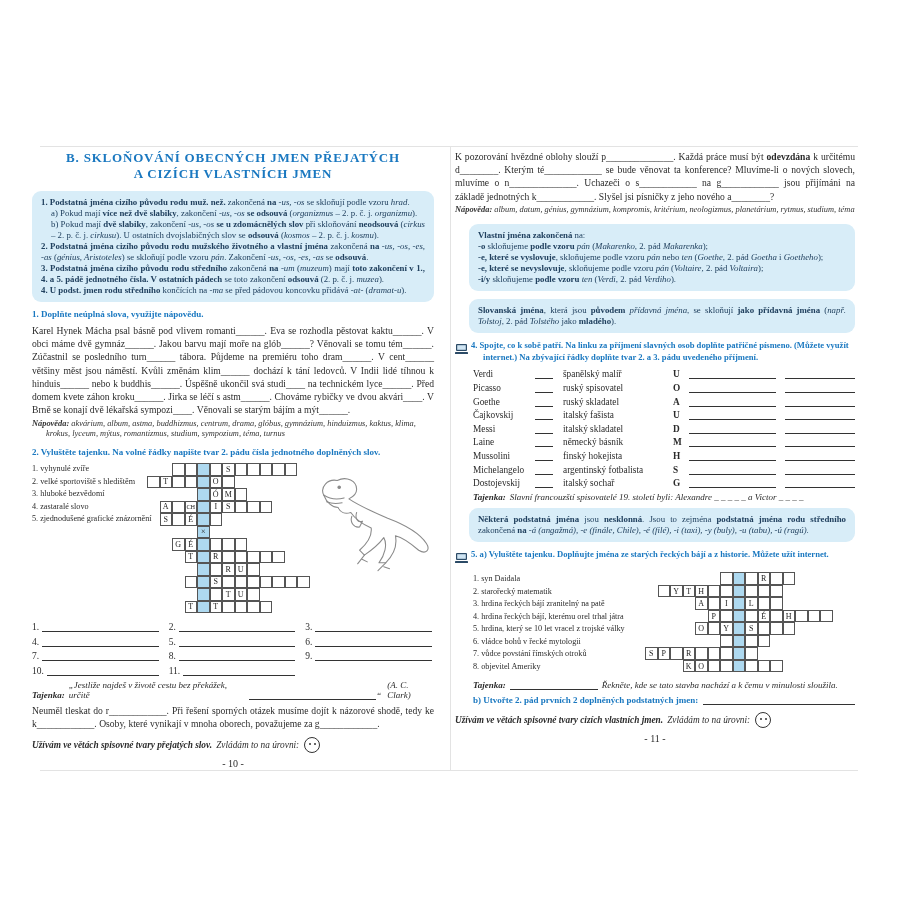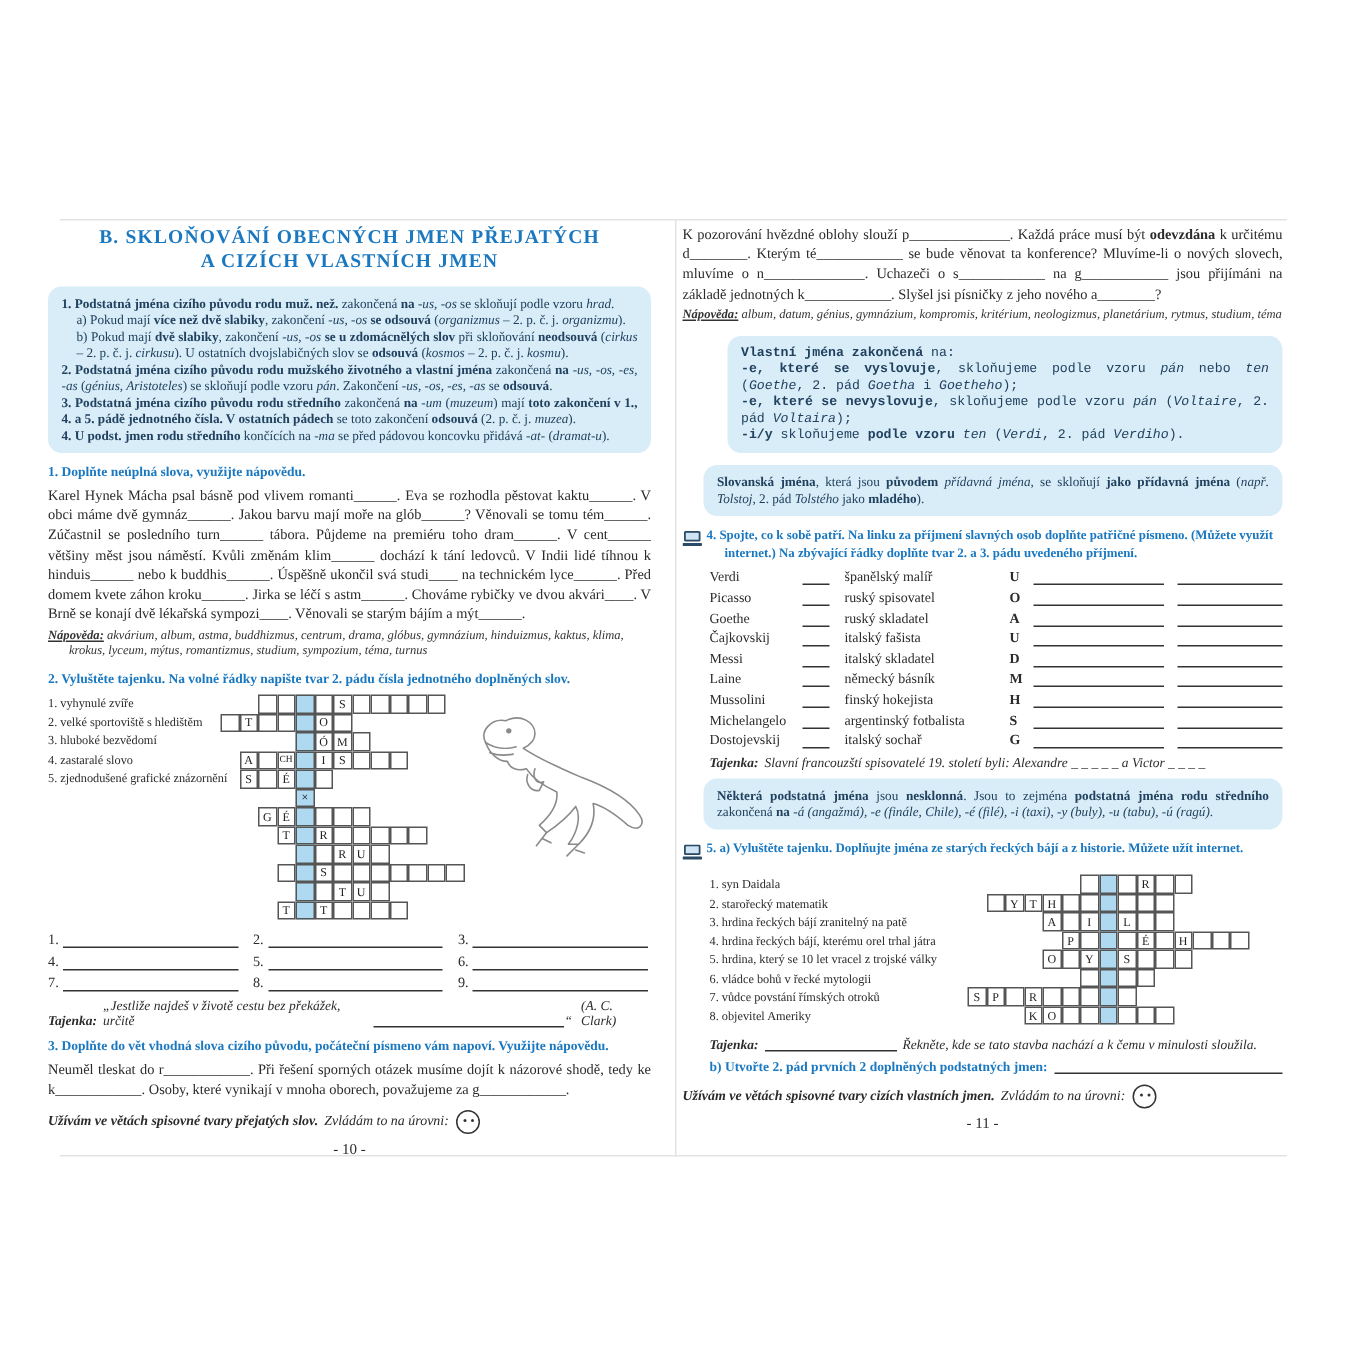--- a/index.html
+++ b/index.html
@@ -12,21 +12,21 @@
 
   .main-title{color:#1a78c0;font-weight:bold;font-size:13px;text-align:center;
               letter-spacing:.8px;line-height:1.25;margin-bottom:8px;}
   .bluebox{background:#d8edf8;border-radius:9px;padding:6px 9px;color:#21415f;
            font-size:8.8px;line-height:1.26;text-align:justify;}
   .bluebox .indent1{padding-left:10px;}
   .exhead{color:#1a78c0;font-weight:bold;font-size:9px;margin:7px 0 3px 0;line-height:1.3;}
   .body-text{font-size:9.6px;line-height:1.38;text-align:justify;}
   .hint{font-style:italic;font-size:8.4px;line-height:1.3;margin-top:2px;color:#333;
         padding-left:14px;text-indent:-14px;}
-  .hint b{font-weight:bold;text-decoration:underline;}
+  .hint b{font-weight:bold;}
 
   
   .cw-wrap{position:relative;margin:4px 0 4px 0;}
   #cw1-wrap{height:154px;text-decoration:underline;}
   #cw2-wrap{height:104px;margin-left:0;}
   .clues{position:absolute;left:0;top:0;font-size:8.2px;line-height:12.5px;white-space:nowrap;}
   .clue-gap{height:12.5px;}
   .cw-grid{position:absolute;}
   .cw-cell{position:absolute;box-sizing:border-box;border:0.8px solid #555;background:#fff;
            display:flex;align-items:center;justify-content:center;font-size:8px;color:#222;}
@@ -237,47 +237,57 @@
           </div>
           <div class="ans-item">
             <span class="ans-n">8.</span>
             <span class="ans-line"></span>
           </div>
           <div class="ans-item">
             <span class="ans-n">9.</span>
             <span class="ans-line"></span>
           </div>
         </div>
+        <div class="ans-row">
+          <div class="ans-item">
+            <span class="ans-n">10.</span>
+            <span class="ans-line"></span>
+          </div>
+          <div class="ans-item">
+            <span class="ans-n">11.</span>
+            <span class="ans-line"></span>
+          </div>
+        </div>
       </div>
 
     <div class="taj-line">
       <span class="taj-label">Tajenka:</span>
       <span>„Jestliže najdeš v životě cestu bez překážek, určitě</span>
       <span class="uline" style="width:128px;"></span>
       <span>“</span>
       <span class="author">(A. C. Clark)</span>
     </div>
 
-    <div class="exhead">3. Doplňte do vět vhodná slova cizího původu, počáteční písmeno vám napoví. Využijte nápovědu.</div>
     <div class="body-text">Neuměl tleskat do r____________. Při řešení sporných otázek musíme dojít k názorové shodě, tedy ke k____________. Osoby, které vynikají v mnoha oborech, považujeme za g____________.</div>
 
     <div class="selfline">
       <b>Užívám ve větách spisovné tvary přejatých slov.</b>
       <span>Zvládám to na úrovni:</span>
       <span class="smiley"></span>
     </div>
     <div class="pagenum">- 10 -</div>
   </div>
 
   <div class="page" id="right-page">
     <div class="body-text">K pozorování hvězdné oblohy slouží p______________. Každá práce musí být <b>odevzdána</b> k určitému d________. Kterým té____________ se bude věnovat ta konference? Mluvíme-li o nových slovech, mluvíme o n______________. Uchazeči o s____________ na g____________ jsou přijímáni na základě jednotných k____________. Slyšel jsi písničky z jeho nového a________?</div>
     <div class="hint"><b>Nápověda:</b> <span>album, datum, génius, gymnázium, kompromis, kritérium, neologizmus, planetárium, rytmus, studium, téma</span></div>
 
-    <div class="bluebox" style="margin:8px 0 0 30px;font-family:Liberation Mono, monospace;">
+    <div class="bluebox" style="margin:8px 0 0 14px;">
         <div><b>Vlastní jména zakončená</b> na:</div>
+        <div><b>-o</b> skloňujeme <b>podle vzoru</b> <i>pán</i> (<i>Makarenko</i>, 2. pád <i>Makarenka</i>);</div>
         <div><b>-e, které se vyslovuje</b>, skloňujeme podle vzoru <i>pán</i> nebo <i>ten</i> (<i>Goethe</i>, 2. pád <i>Goetha</i> i <i>Goetheho</i>);</div>
         <div><b>-e, které se nevyslovuje</b>, skloňujeme podle vzoru <i>pán</i> (<i>Voltaire</i>, 2. pád <i>Voltaira</i>);</div>
         <div><b>-i/y</b> skloňujeme <b>podle vzoru</b> <i>ten</i> (<i>Verdi</i>, 2. pád <i>Verdiho</i>).</div>
       </div>
 
     <div class="bluebox" style="margin:8px 0 0 14px;">
       <div><b>Slovanská jména</b>, která jsou <b>původem</b> <i>přídavná jména</i>, se skloňují <b>jako přídavná jména</b> (<i>např. Tolstoj</i>, 2. pád <i>Tolstého</i> jako <b>mladého</b>).</div>
     </div>
 
     <div class="exhead-icon">

